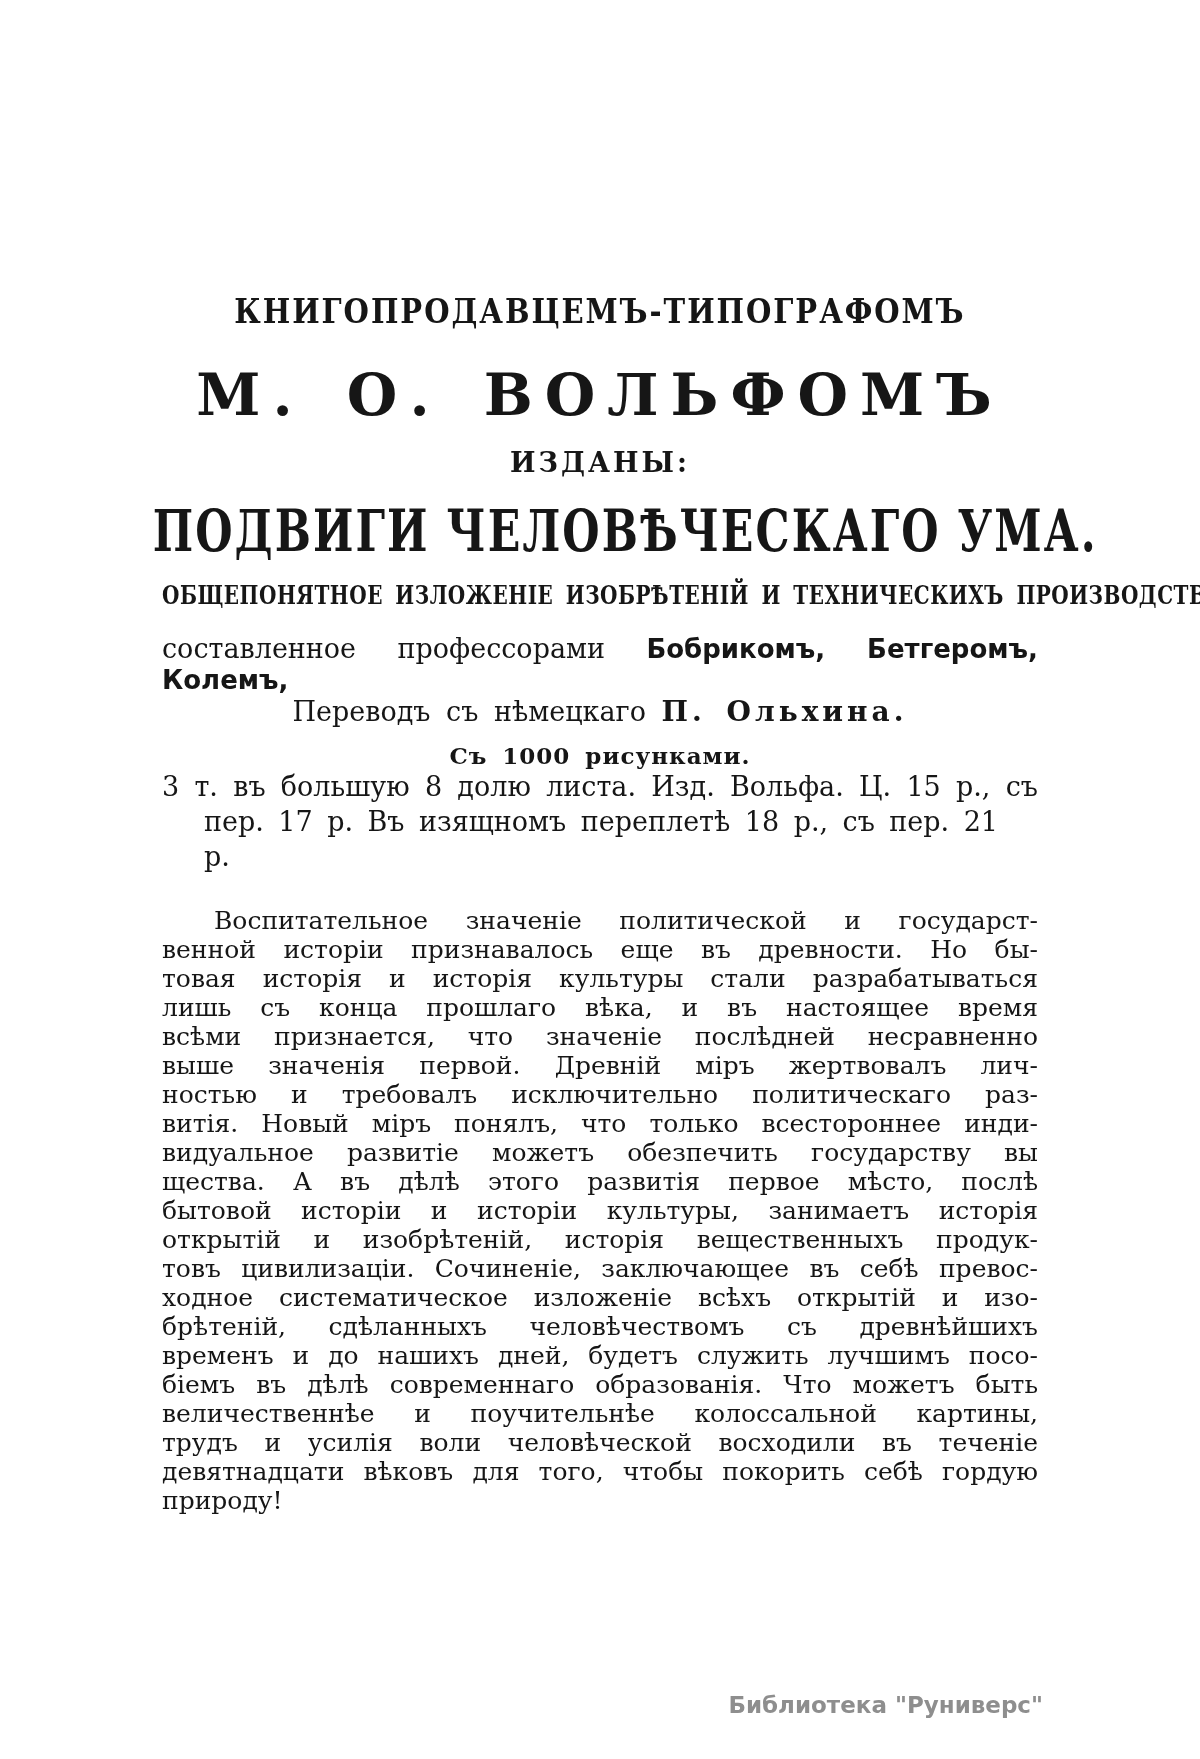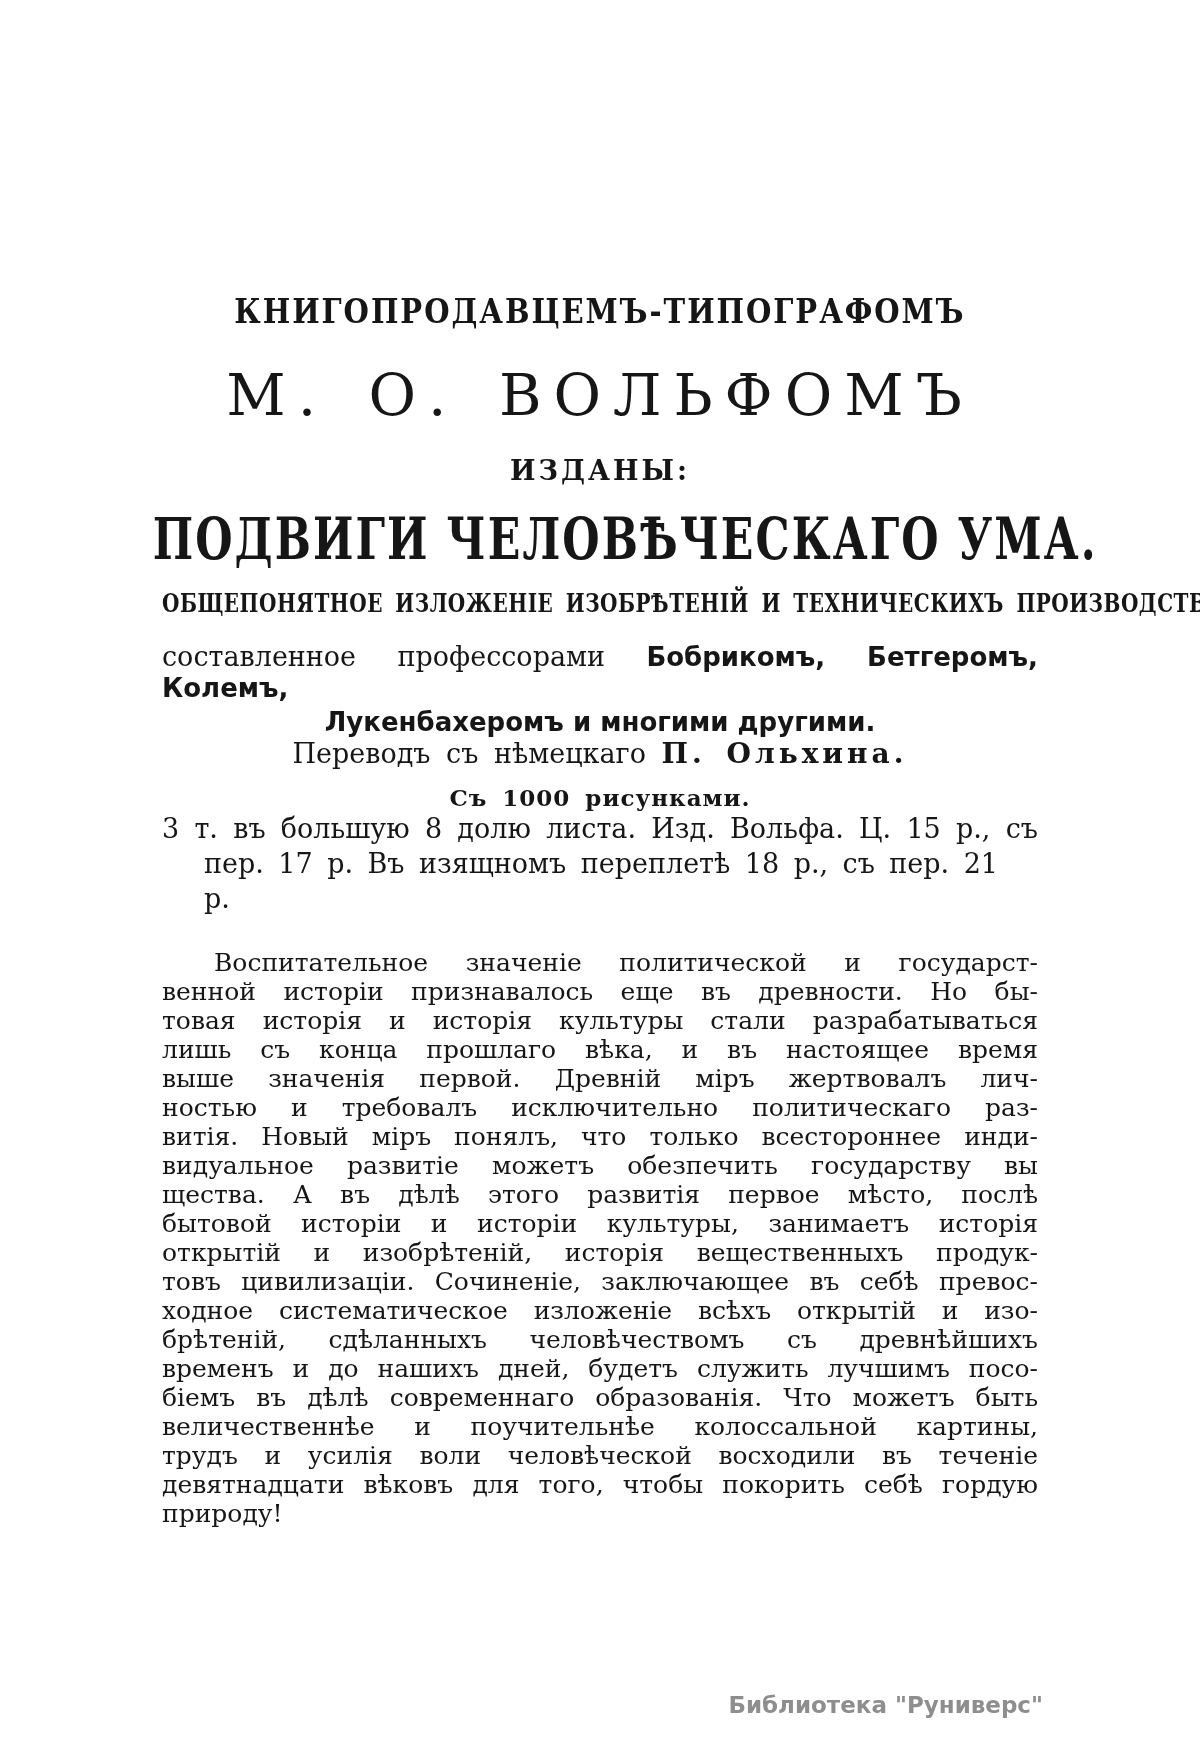--- a/index.html
+++ b/index.html
@@ -26,28 +26,28 @@
     display: inline-block;
     font-weight: bold;
     font-size: 30px;
     letter-spacing: 2px;
     transform: scale(0.97, 1.12);
     transform-origin: center;
     white-space: nowrap;
   }
   .publisher-name {
     margin-top: 32px;
-    font-weight: normal;
+    font-weight: bold;
     font-size: 58px;
     letter-spacing: 12px;
     word-spacing: 10px;
     white-space: nowrap;
   }
   .issued {
-    margin-top: 26px;
+    margin-top: 18px;
     font-weight: bold;
     font-size: 27px;
     letter-spacing: 3px;
   }
   
   .book-title { margin-top: 28px; text-align: center; }
   .book-title > span {
     display: inline-block;
     font-weight: bold;
     font-size: 42px;
@@ -140,36 +140,34 @@
     </header>
 
     <section class="book">
       <div class="book-title">
         <span>ПОДВИГИ ЧЕЛОВѢЧЕСКАГО УМА.</span>
       </div>
       <div class="book-subtitle">
         <span>ОБЩЕПОНЯТНОЕ ИЗЛОЖЕНІЕ ИЗОБРѢТЕНІЙ И ТЕХНИЧЕСКИХЪ ПРОИЗВОДСТВЪ,</span>
       </div>
       <div class="compilers-1"><span>составленное профессорами </span><span class="authors">Бобрикомъ, Бетгеромъ, Колемъ,</span></div>
-      <div class="compilers-2">
-        <span class="authors">Лукенбахеромъ и многими другими.</span>
-      </div>
       <div class="translation"><span>Переводъ съ нѣмецкаго </span><span class="translator">П. Ольхина.</span></div>
       <div class="illustrations">Съ 1000 рисунками.</div>
       <div class="edition">
         <div class="ed1">3 т. въ большую 8 долю листа. Изд. Вольфа. Ц. 15 р., съ</div>
         <div class="ed2">пер. 17 р. Въ изящномъ переплетѣ 18 р., съ пер. 21 р.</div>
       </div>
     </section>
 
     <section class="body-text">
       <div class="bline indent">Воспитательное значеніе политической и государст-</div>
       <div class="bline">венной исторіи признавалось еще въ древности. Но бы-</div>
       <div class="bline">товая исторія и исторія культуры стали разрабатываться</div>
       <div class="bline">лишь съ конца прошлаго вѣка, и въ настоящее время</div>
+      <div class="bline">всѣми признается, что значеніе послѣдней несравненно</div>
       <div class="bline">выше значенія первой. Древній міръ жертвовалъ лич-</div>
       <div class="bline">ностью и требовалъ исключительно политическаго раз-</div>
       <div class="bline">витія. Новый міръ понялъ, что только всестороннее инди-</div>
       <div class="bline">видуальное развитіе можетъ обезпечить государству вы</div>
       <div class="bline">щества. А въ дѣлѣ этого развитія первое мѣсто, послѣ</div>
       <div class="bline">бытовой исторіи и исторіи культуры, занимаетъ исторія</div>
       <div class="bline">открытій и изобрѣтеній, исторія вещественныхъ продук-</div>
       <div class="bline">товъ цивилизаціи. Сочиненіе, заключающее въ себѣ превос-</div>
       <div class="bline">ходное систематическое изложеніе всѣхъ открытій и изо-</div>
       <div class="bline">брѣтеній, сдѣланныхъ человѣчествомъ съ древнѣйшихъ</div>

